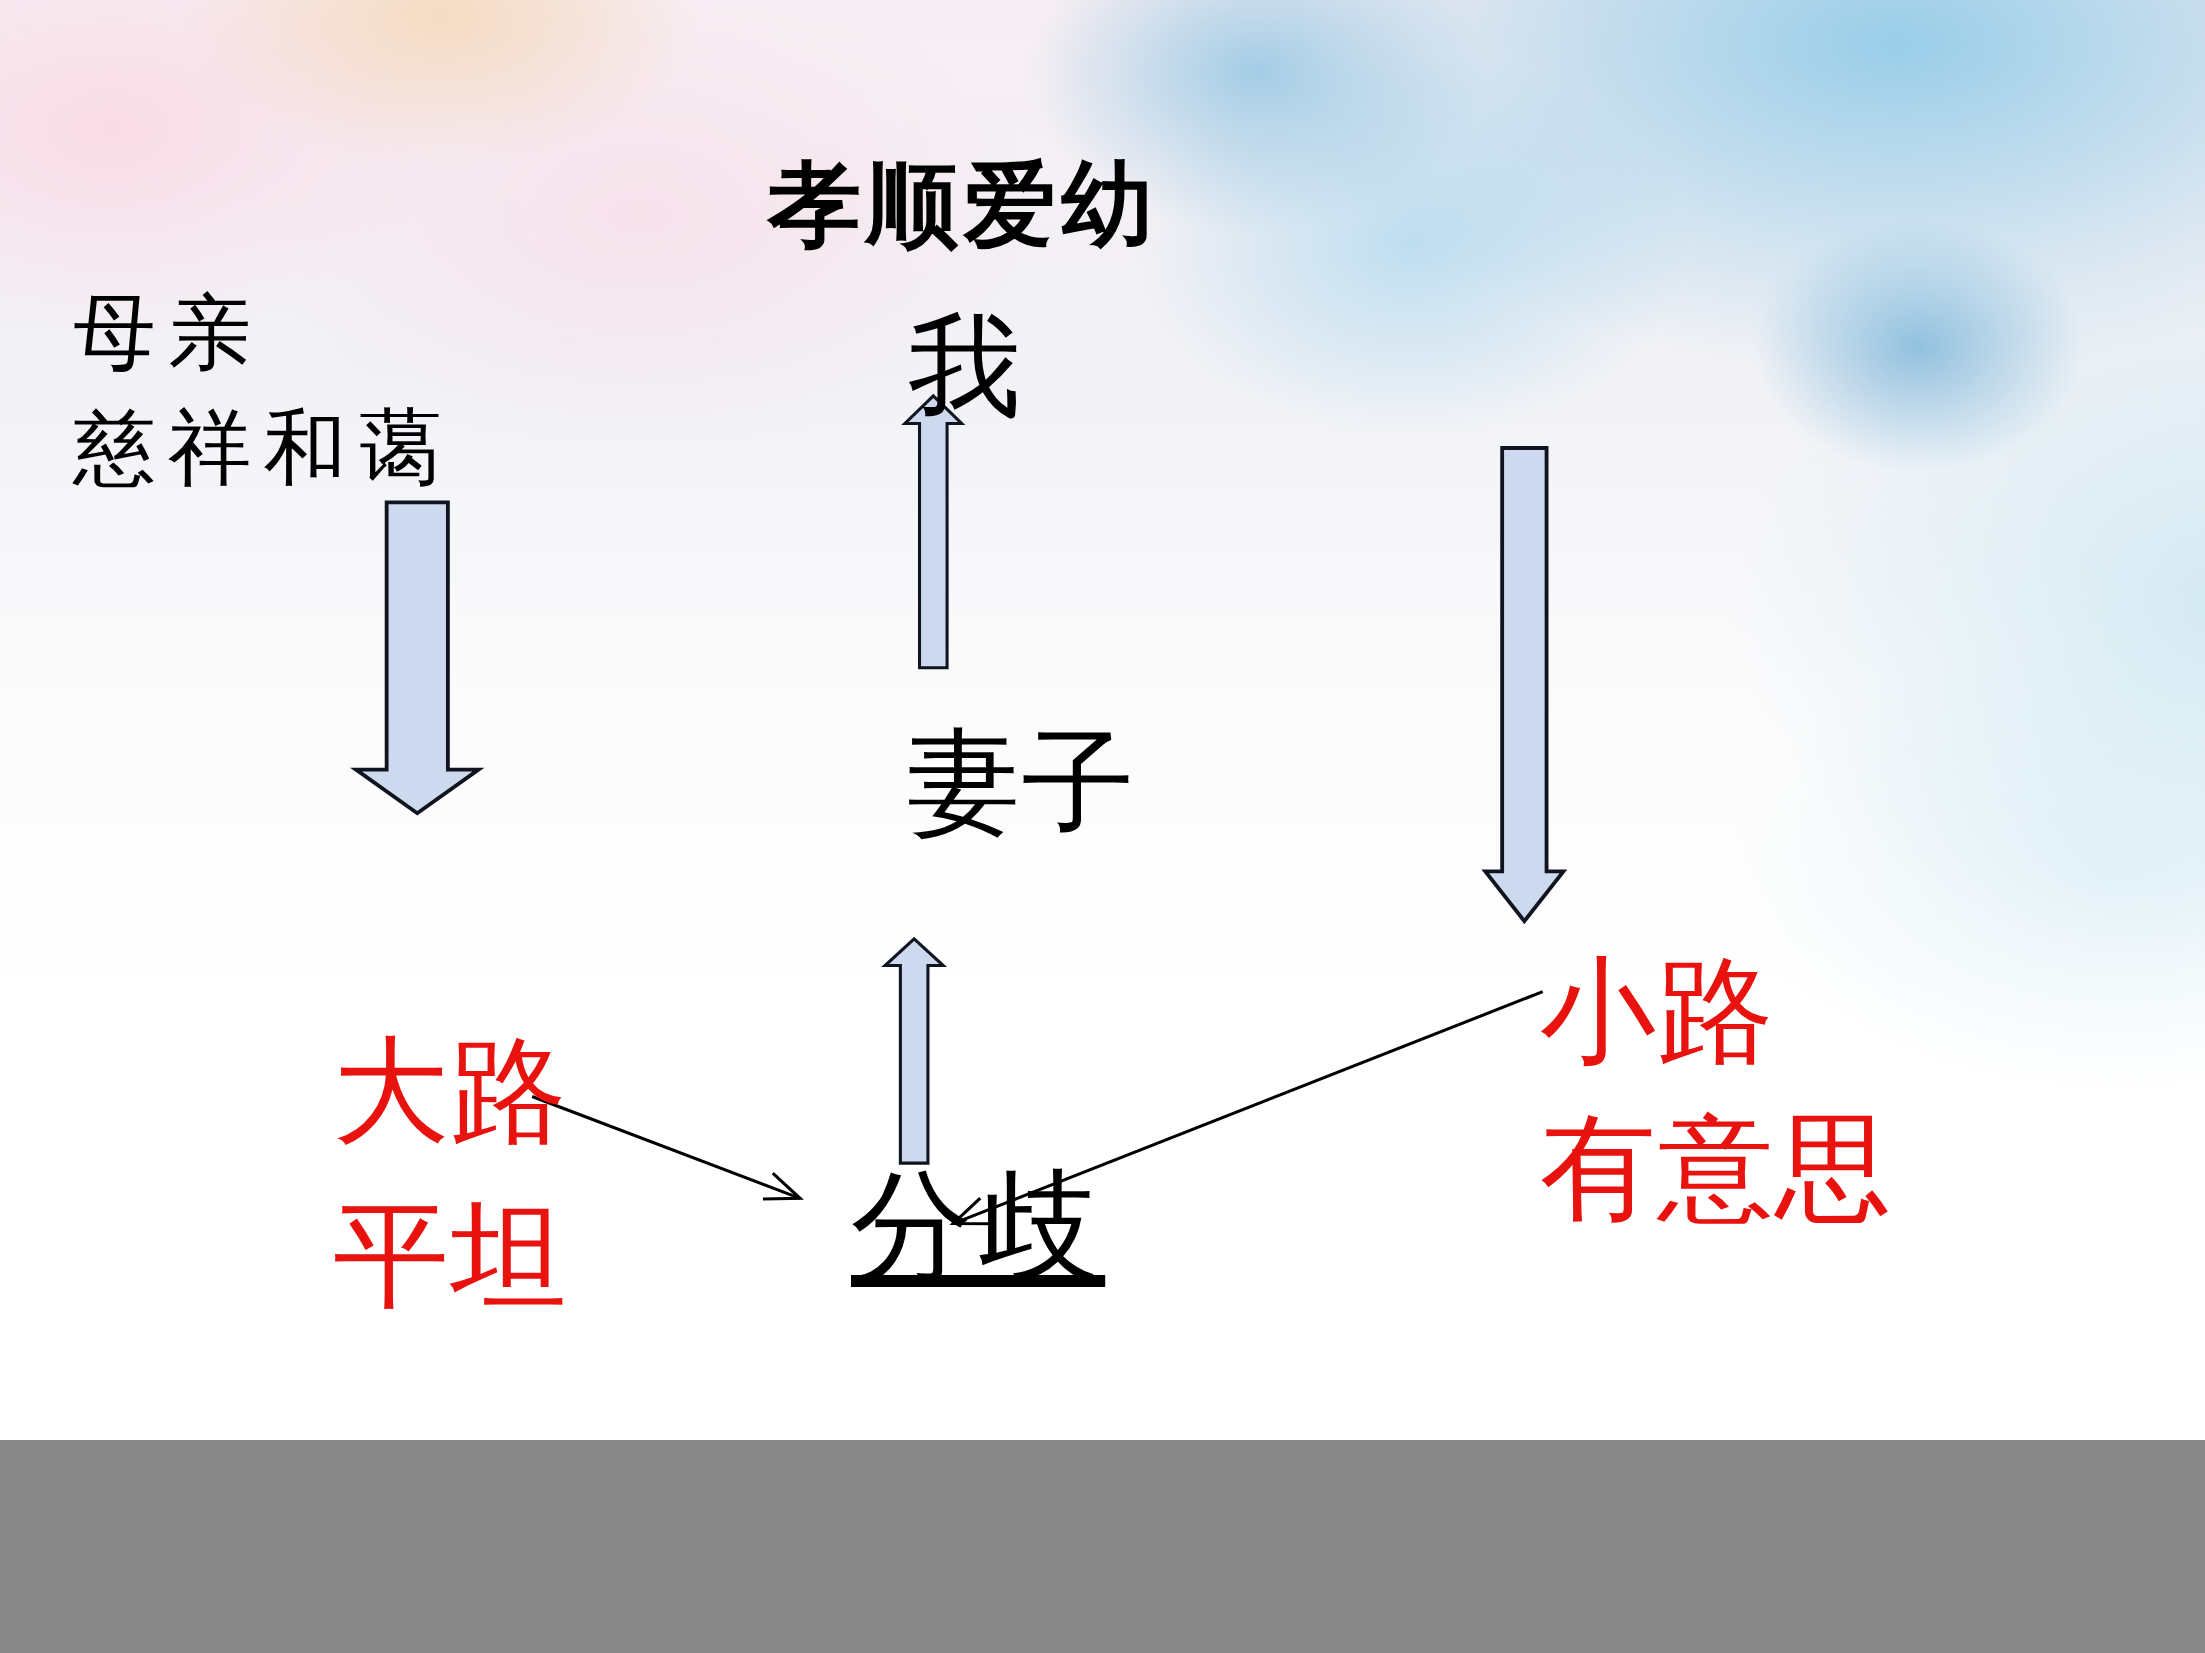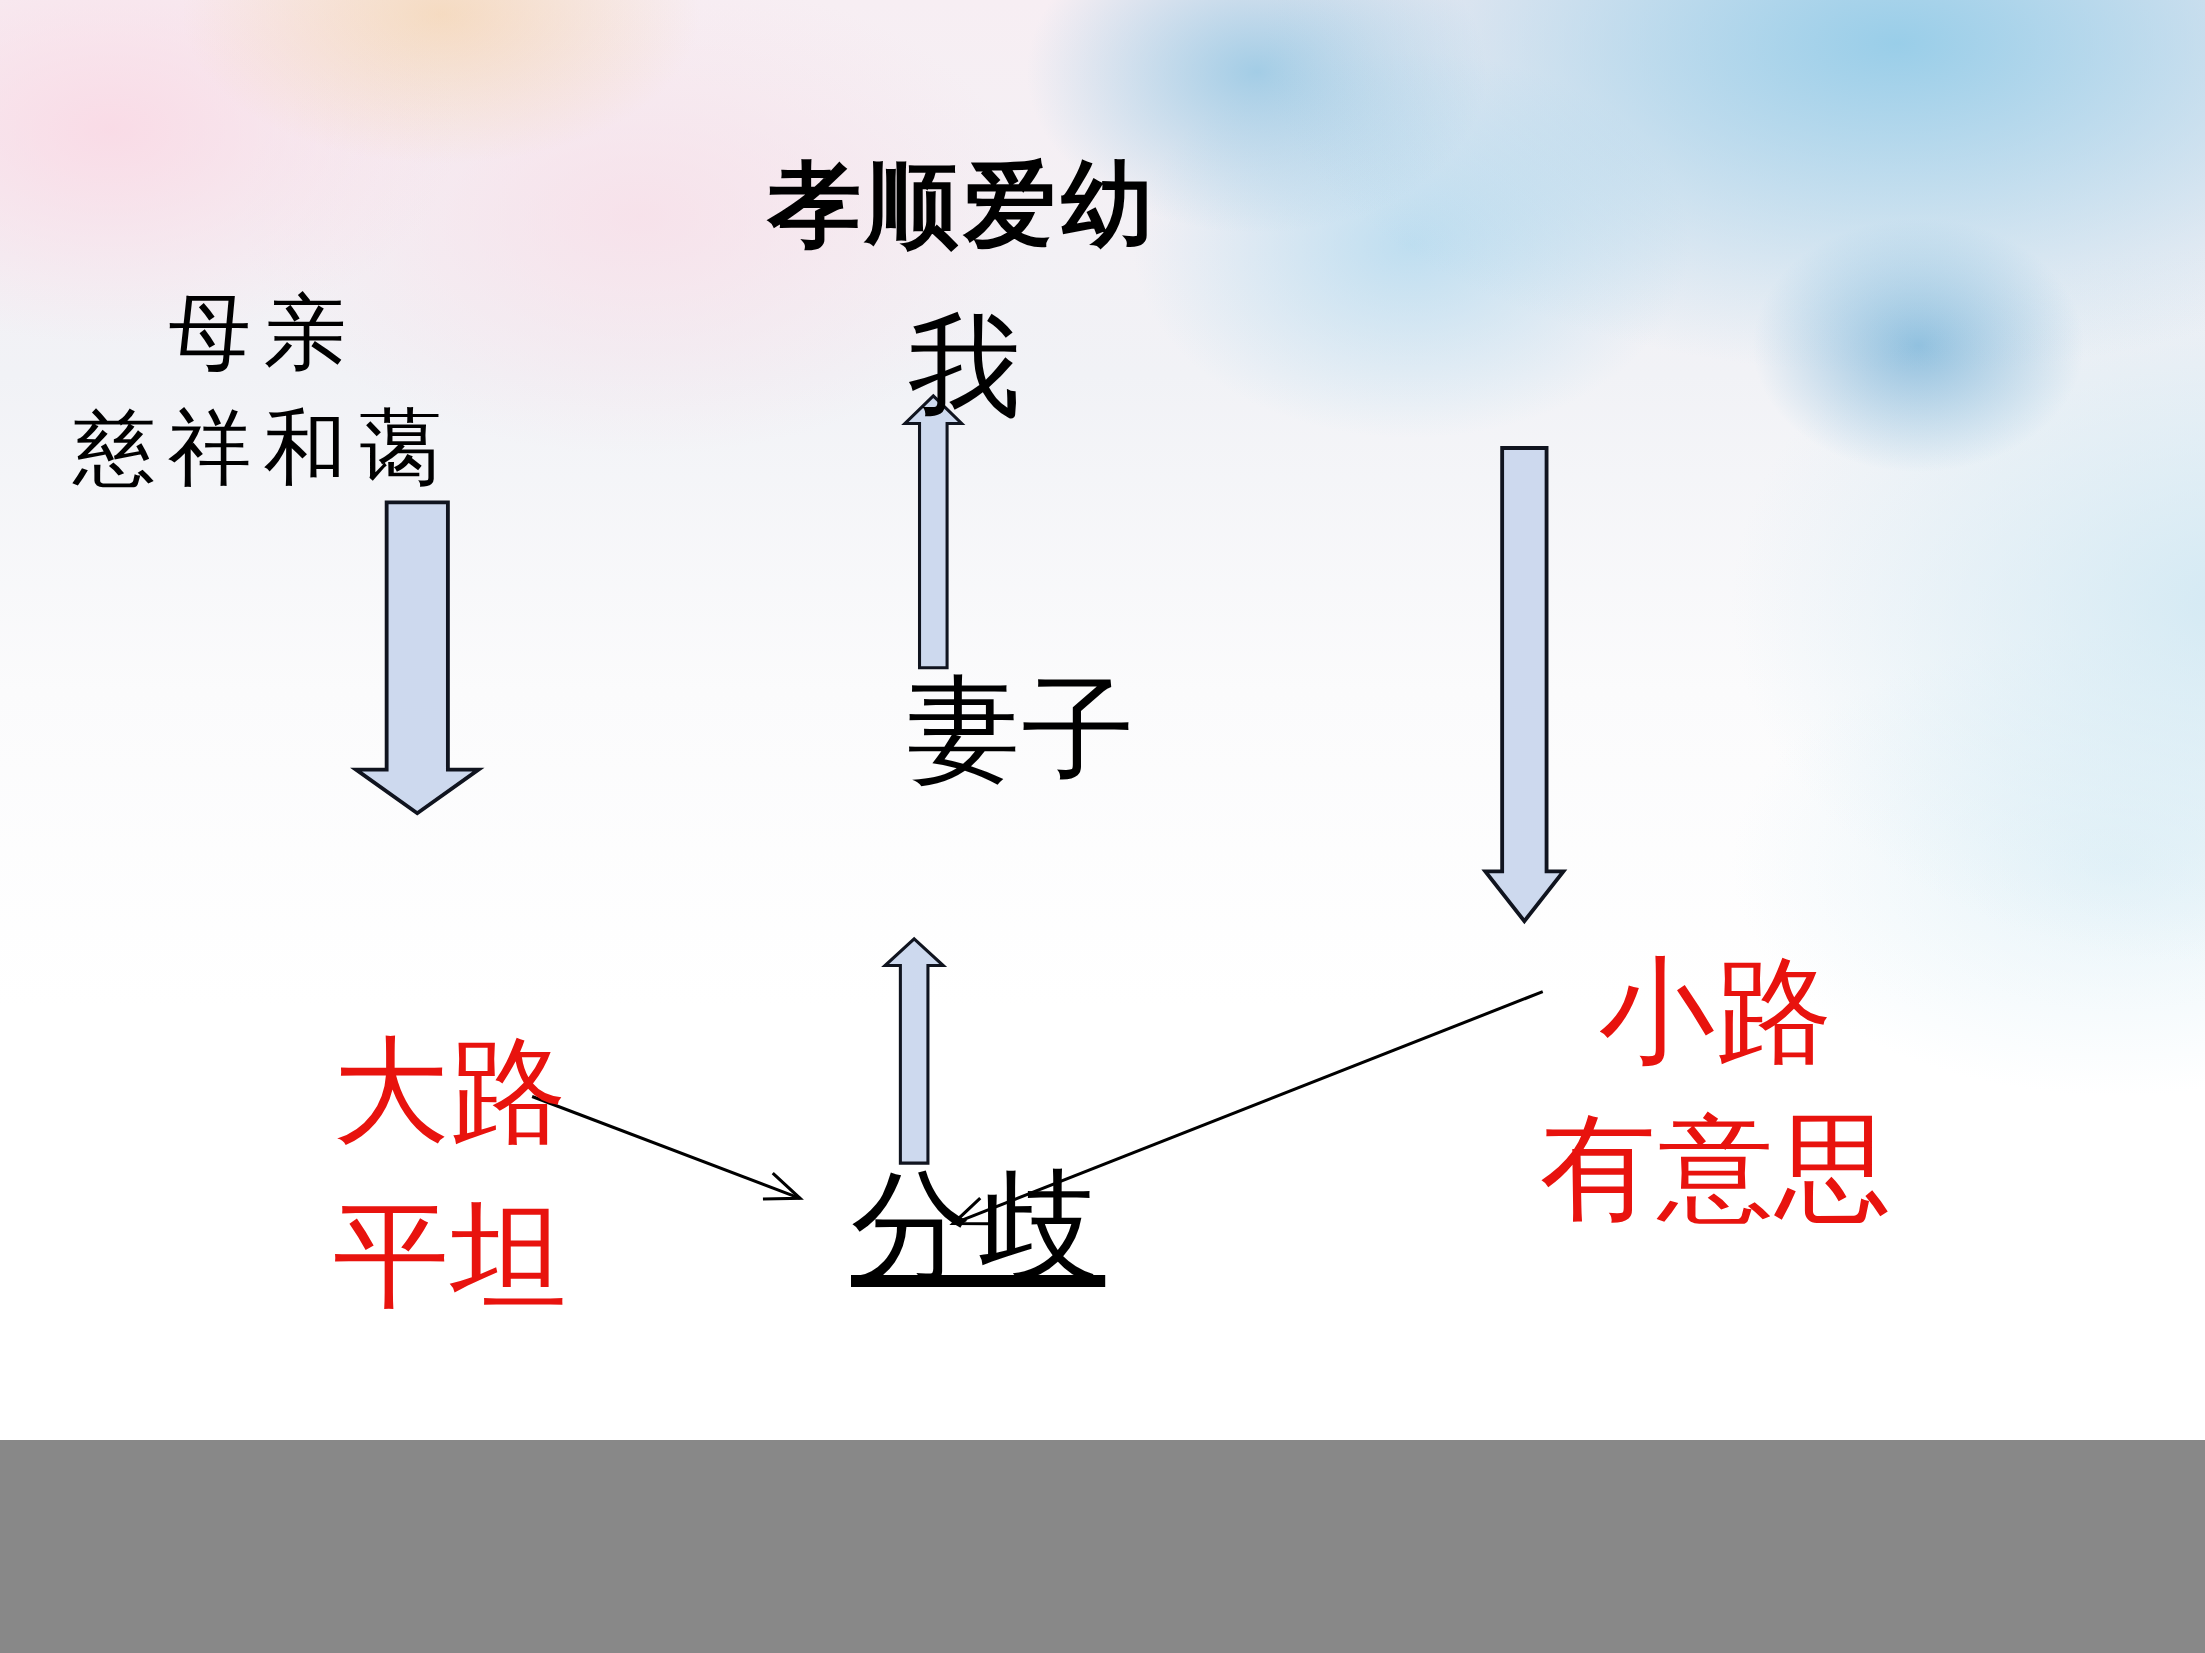--- a/index.html
+++ b/index.html
@@ -14,21 +14,21 @@
       radial-gradient(ellipse 613px 368px at 29% 15%, rgba(248,221,231,0.75), transparent 65%),
       radial-gradient(ellipse 881px 459px at 86% 3%, rgba(148,204,232,0.95), transparent 72%),
       radial-gradient(ellipse 329px 230px at 57% 5%,  rgba(142,196,226,0.80), transparent 70%),
       radial-gradient(ellipse 398px 276px at 64% 17%, rgba(168,214,238,0.70), transparent 70%),
       radial-gradient(ellipse 230px 176px at 87% 24%, rgba(128,183,218,0.85), transparent 72%),
       radial-gradient(ellipse 689px 498px at 101% 42%, rgba(203,230,242,0.80), transparent 72%),
       radial-gradient(ellipse 536px 322px at 96% 60%, rgba(214,236,245,0.60), transparent 72%),
       linear-gradient(180deg,#f7eef3 0%, #f1f2f6 26%, #fbfbfc 48%, #ffffff 70%, #ffffff 100%);
   }
   .txt{position:absolute;color:#000;white-space:nowrap;z-index:2;}
-  .txt .ln{display:block;text-align:center;}
+  .txt .ln{display:block;}
   .red{color:#e8130e;}
   #title{font-weight:700;}
   #svg-layer{position:absolute;left:0;top:0;z-index:1;}
 </style>
 </head>
 <body>
 
 <div id="slide">
 
   <svg id="svg-layer" width="2205" height="1654" viewBox="0 0 2880 2160">
@@ -55,21 +55,21 @@
   <div id="title" class="txt" style="left:768px;top:159px;font-size:93px;letter-spacing:4.6px;line-height:1;">孝顺爱幼</div>
 
   <div class="txt" style="left:73px;top:276px;font-size:83px;letter-spacing:12.3px;line-height:1.38;">
     <span class="ln">母亲</span>
     <span class="ln">慈祥和蔼</span>
   </div>
 
   <div class="txt" style="left:908px;top:308px;font-size:113px;line-height:1.05;">我</div>
 
 
-  <div class="txt" style="left:907px;top:653px;font-size:113px;letter-spacing:1.5px;line-height:1.36;">
+  <div class="txt" style="left:907px;top:706px;font-size:113px;letter-spacing:1.5px;line-height:1.36;">
     <span class="ln">妻子</span>
   </div>
 
   <div class="txt red" style="left:333px;top:1011px;font-size:116px;letter-spacing:1.5px;line-height:1.41;">
     <span class="ln">大路</span>
     <span class="ln">平坦</span>
   </div>
 
   <div class="txt red" style="left:1540px;top:934px;font-size:116px;letter-spacing:1.5px;line-height:1.355;">
     <span class="ln">小路</span>

